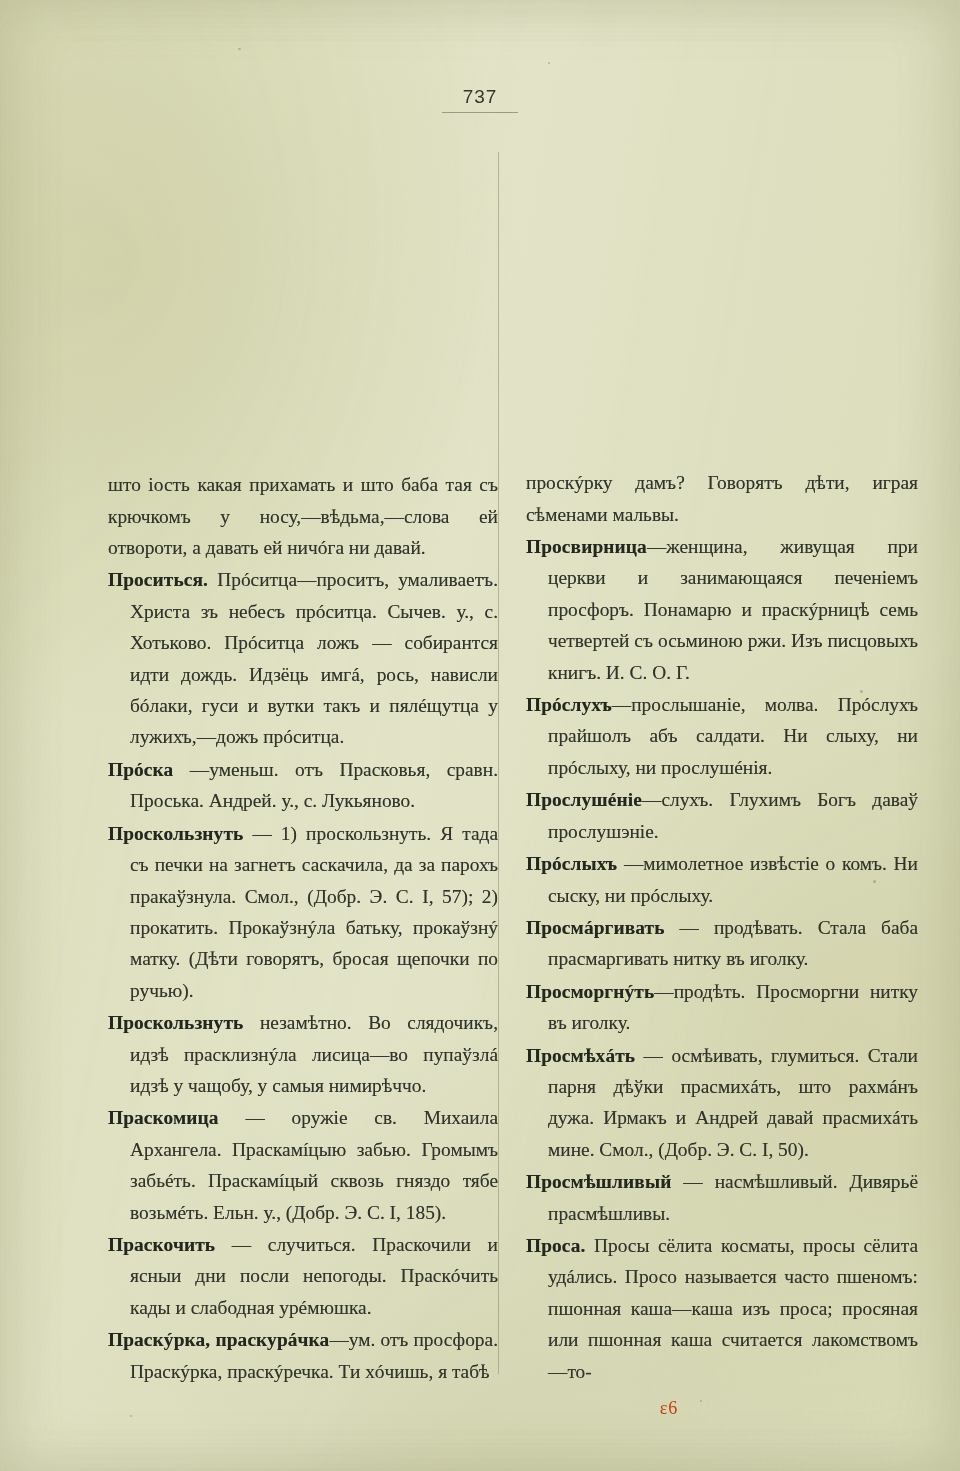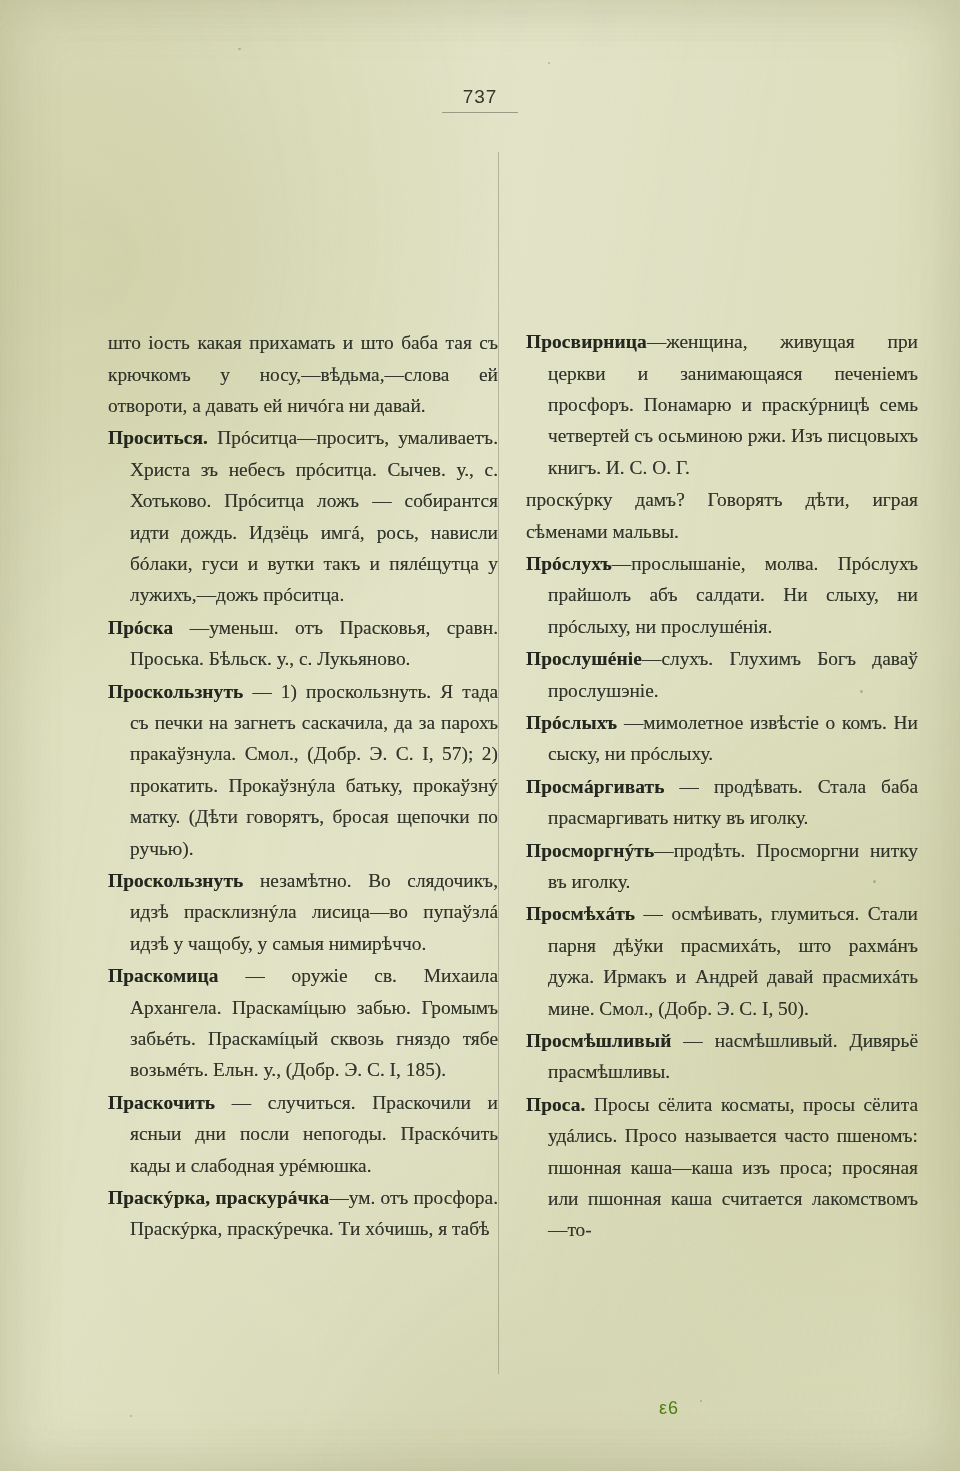--- a/index.html
+++ b/index.html
@@ -70,22 +70,21 @@
   }
 
   
   .columns {
     position: absolute;
     top: 143px;
     left: 0;
     width: 960px;
     height: 1245px;
     display: flex;
-    align-items: center;
-    margin-top: 21px;
+    align-items: flex-end;
   }
   .col {
     box-sizing: border-box;
     position: relative;
   }
   .col-left {
     width: 398px;
     margin-left: 108px;
     padding-right: 8px;
   }
@@ -140,22 +139,22 @@
     top: 1398px;
     width: 960px;
     text-align: center;
     padding-right: 0;
   }
   .signature-mark {
     display: inline-block;
     margin-left: 378px;
     font-size: 18px;
     letter-spacing: 1px;
-    color: #4d7c0f;
-    font-family: Liberation Sans, sans-serif;
+    color: #c2410c;
+    font-family: Liberation Serif, serif;
   }
 
   
   .speck {
     position: absolute;
     background: rgba(90,92,70,0.35);
     border-radius: 50%;
     pointer-events: none;
   }
 </style>
@@ -171,31 +170,31 @@
     <span class="folio-rule"></span>
   </div>
 
   <div class="col-divider"></div>
 
   <div class="columns">
 
     <div class="col col-left">
       <p class="entry cont"><span class="body">што iость какая прихамать и што баба тая съ крючкомъ у носу,—вѣдьма,—слова ей отвороти, а давать ей ничóга ни давай.</span></p>
       <p class="entry"><span class="hw">Проситься.</span><span class="body"> Прóситца—проситъ, умаливаетъ. Христа зъ небесъ прóситца. Сычев. у., с. Хотьково. Прóситца ложъ — собирантся идти дождь. Идзёць имгá, рось, нависли бóлаки, гуси и вутки такъ и пялéщутца у лужихъ,—дожъ прóситца.</span></p>
-      <p class="entry"><span class="hw">Прóска</span><span class="body"> —уменьш. отъ Прасковья, сравн. Проська. Бѣльск. у., с. Лукьяново.</span></p>
+      <p class="entry"><span class="hw">Прóска</span><span class="body"> —уменьш. отъ Прасковья, сравн. Проська. Андрей. у., с. Лукьяново.</span></p>
       <p class="entry"><span class="hw">Проскользнуть</span><span class="body"> — 1) проскользнуть. Я тада съ печки на загнетъ саскачила, да за парохъ пракаўзнула. Смол., (Добр. Э. С. I, 57); 2) прокатить. Прокаўзнýла батьку, прокаўзнý матку. (Дѣти говорятъ, бросая щепочки по ручью).</span></p>
       <p class="entry"><span class="hw">Проскользнуть</span><span class="body"> незамѣтно. Во слядочикъ, идзѣ прасклизнýла лисица—во пупаўзлá идзѣ у чащобу, у самыя нимирѣччо.</span></p>
       <p class="entry"><span class="hw">Праскомица</span><span class="body"> — оружiе св. Михаила Архангела. Праскамíцыю забью. Громымъ забьéть. Праскамíцый сквозь гняздо тябе возьмéть. Ельн. у., (Добр. Э. С. I, 185).</span></p>
       <p class="entry"><span class="hw">Праскочить</span><span class="body"> — случиться. Праскочили и ясныи дни посли непогоды. Праскóчить кады и слабодная урéмюшка.</span></p>
       <p class="entry"><span class="hw">Праскýрка, праскурáчка</span><span class="body">—ум. отъ просфора. Праскýрка, праскýречка. Ти хóчишь, я табѣ</span></p>
     </div>
 
     <div class="col col-right">
+      <p class="entry cont"><span class="body">проскýрку дамъ? Говорятъ дѣти, играя сѣменами мальвы.</span></p>
       <p class="entry"><span class="hw">Просвирница</span><span class="body">—женщина, живущая при церкви и занимающаяся печенiемъ просфоръ. Понамарю и праскýрницѣ семь четвертей съ осьминою ржи. Изъ писцовыхъ книгъ. И. С. О. Г.</span></p>
-      <p class="entry cont"><span class="body">проскýрку дамъ? Говорятъ дѣти, играя сѣменами мальвы.</span></p>
       <p class="entry"><span class="hw">Прóслухъ</span><span class="body">—прослышанiе, молва. Прóслухъ прайшолъ абъ салдати. Ни слыху, ни прóслыху, ни прослушéнiя.</span></p>
       <p class="entry"><span class="hw">Прослушéнiе</span><span class="body">—слухъ. Глухимъ Богъ даваў прослушэнiе.</span></p>
       <p class="entry"><span class="hw">Прóслыхъ</span><span class="body"> —мимолетное извѣстiе о комъ. Ни сыску, ни прóслыху.</span></p>
       <p class="entry"><span class="hw">Просмáргивать</span><span class="body"> — продѣвать. Стала баба прасмаргивать нитку въ иголку.</span></p>
       <p class="entry"><span class="hw">Просморгнýть</span><span class="body">—продѣть. Просморгни нитку въ иголку.</span></p>
       <p class="entry"><span class="hw">Просмѣхáть</span><span class="body"> — осмѣивать, глумиться. Стали парня дѣўки прасмихáть, што рахмáнъ дужа. Ирмакъ и Андрей давай прасмихáть мине. Смол., (Добр. Э. С. I, 50).</span></p>
       <p class="entry"><span class="hw">Просмѣшливый</span><span class="body"> — насмѣшливый. Дивярьё прасмѣшливы.</span></p>
       <p class="entry"><span class="hw">Проса.</span><span class="body"> Просы сёлита косматы, просы сёлита удáлись. Просо называется часто пшеномъ: пшонная каша—каша изъ проса; просяная или пшонная каша считается лакомствомъ—то-</span></p>
     </div>
 

